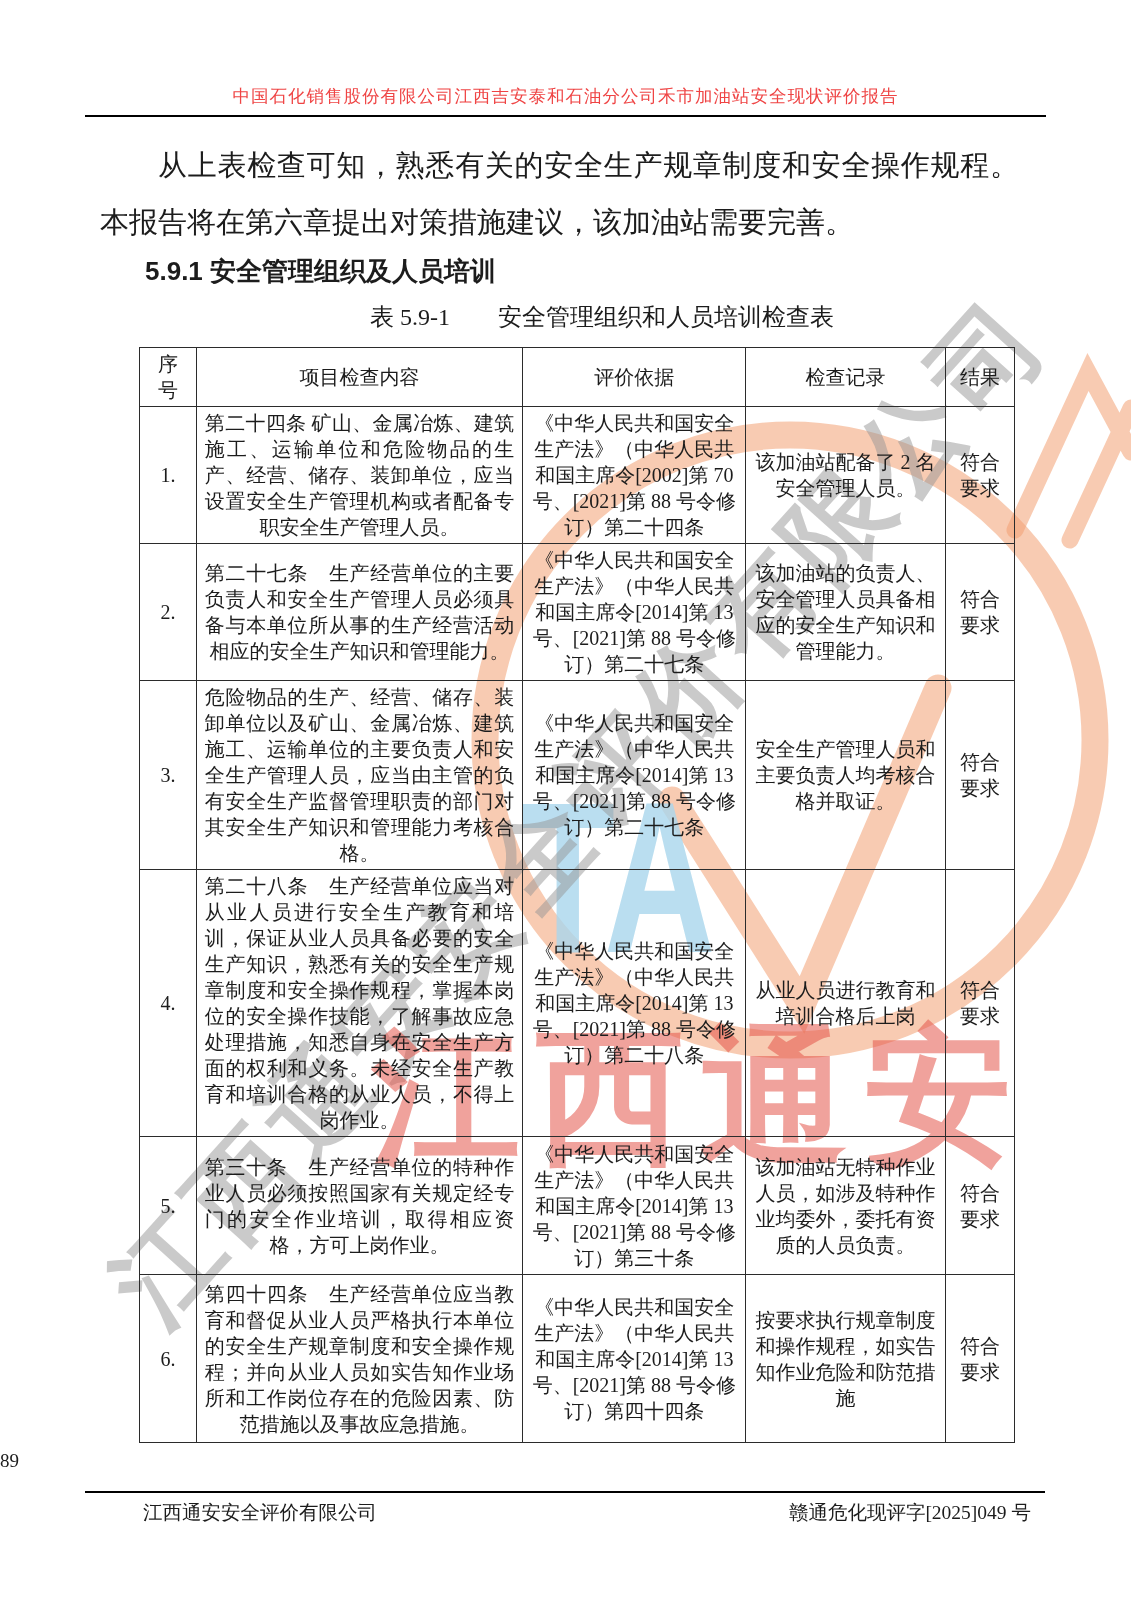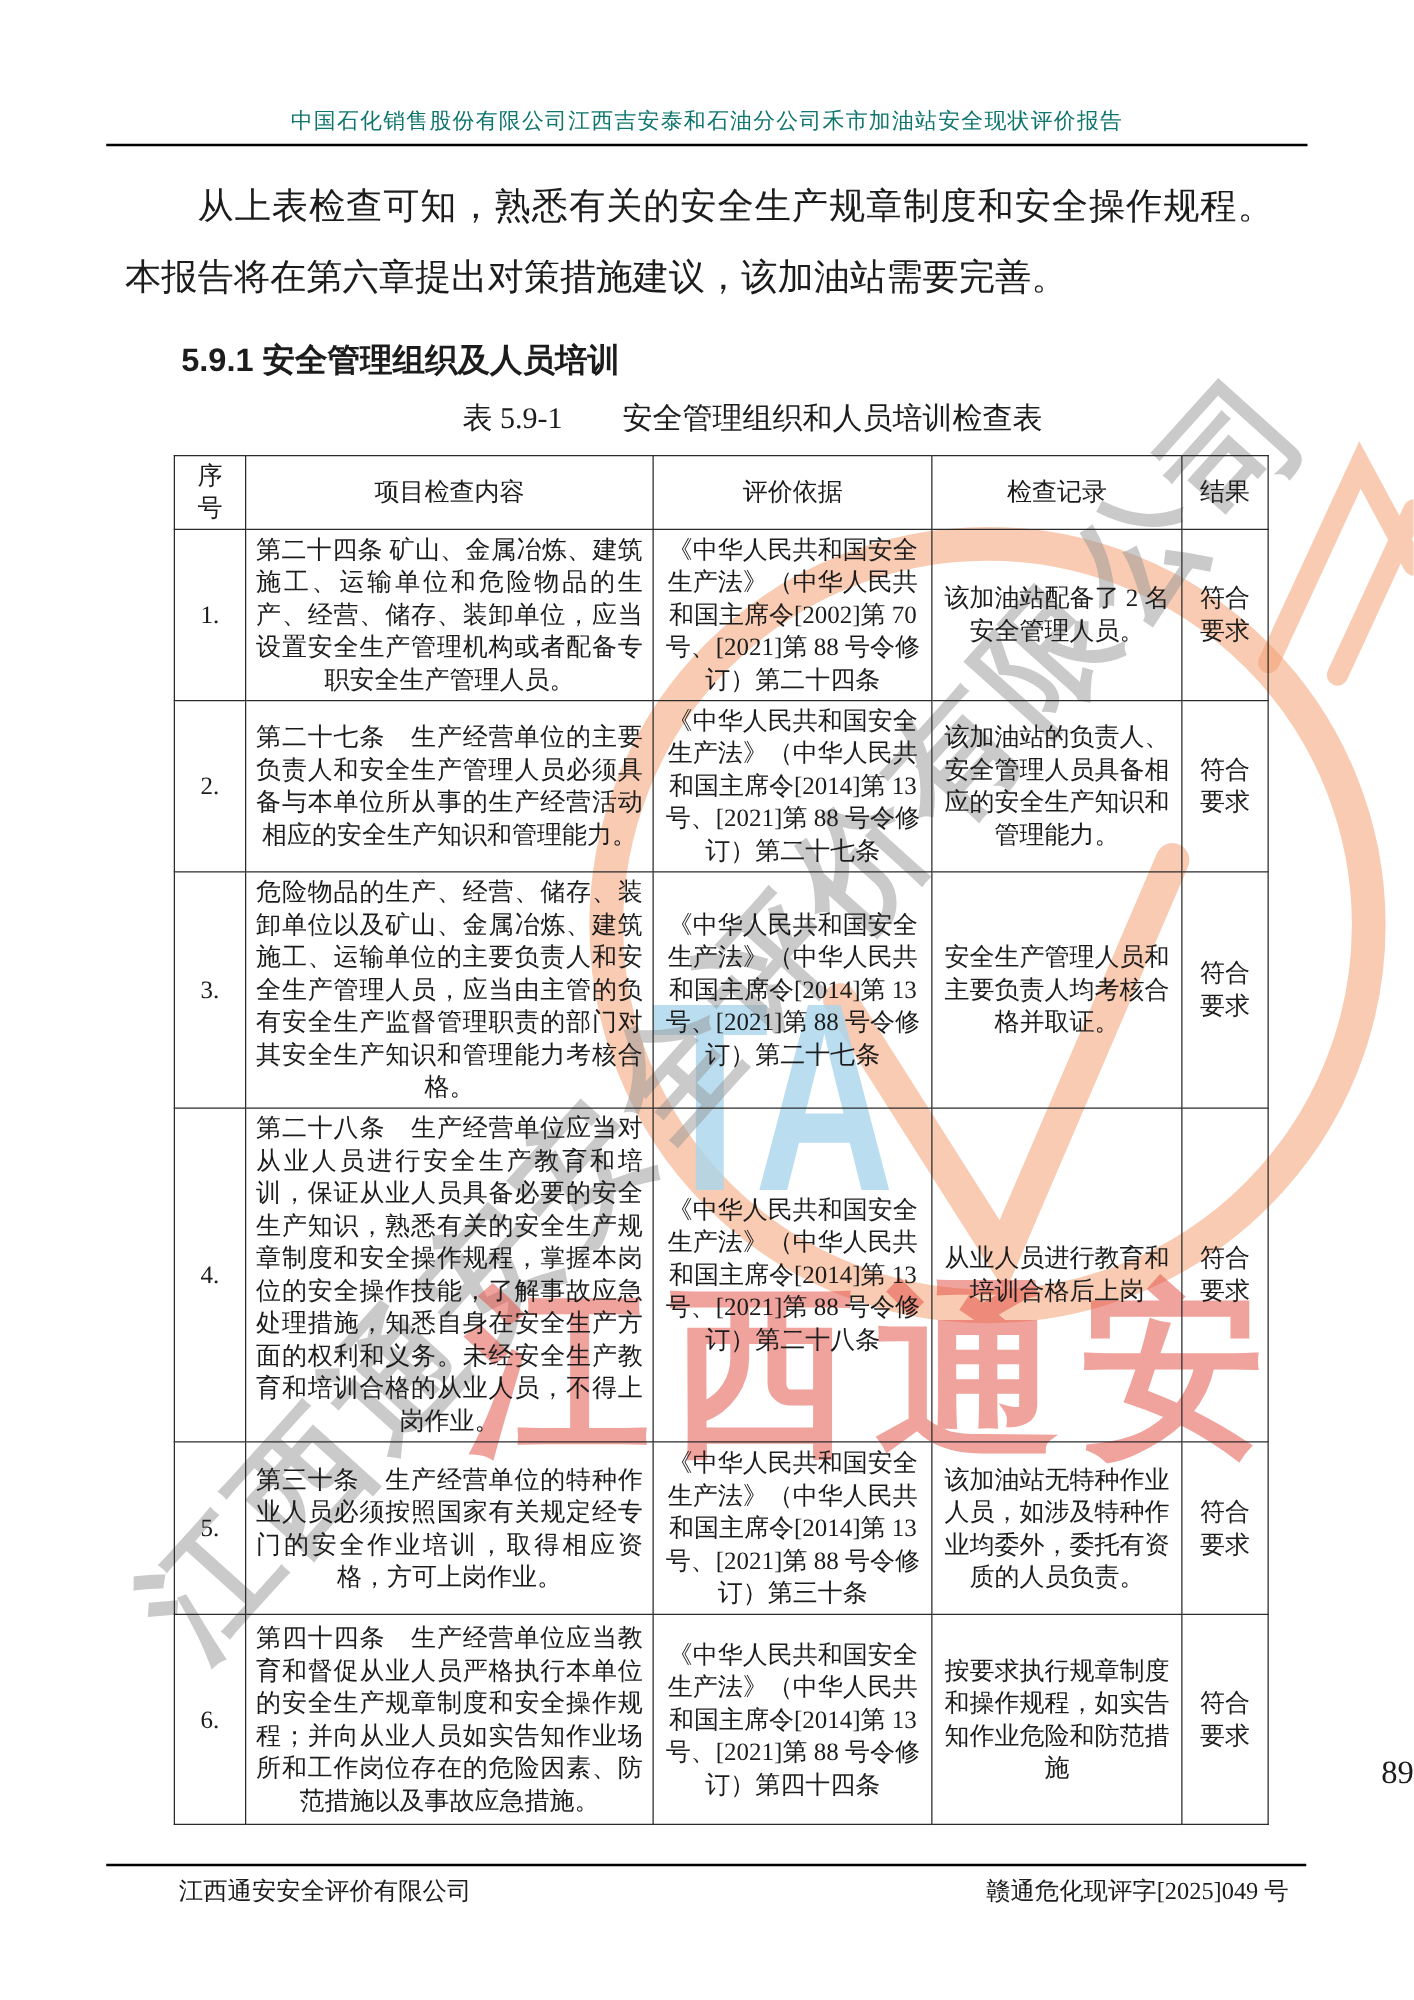--- a/index.html
+++ b/index.html
@@ -37,41 +37,41 @@
     font-size:215px;
   }
   .wm-ring{stroke:rgba(242,161,115,0.55);fill:none;}
   
   .content{position:relative;z-index:1;}
   .header-title{
     padding-top:84px;
     text-align:center;
     font-size:17.5px;
     letter-spacing:1px;
-    color:#0f766e;
+    color:#ef4444;
   }
   .header-rule{
     margin:7px 85px 0 85px;
     border-top:2.5px solid #000;
   }
   .intro{
     margin:20px 112px 0 100px;
     font-size:29px;
     line-height:57px;
     text-indent:2em;
     text-align:justify;
   }
   .h1{
     margin:28px 0 0 145px;
     font-family:"Liberation Sans", sans-serif;
     font-weight:bold;
     font-size:30px;
   }
   .h2{
-    margin:20px 0 0 145px;
+    margin:3px 0 0 145px;
     font-family:"Liberation Sans", sans-serif;
     font-weight:bold;
     font-size:26px;
   }
   .caption{
     margin-top:12px;
     padding-left:73px;
     text-align:center;
     font-size:24px;
   }
@@ -105,22 +105,22 @@
   table.check tbody tr:nth-child(3){height:180px;}
   table.check tbody tr:nth-child(4){height:262px;}
   table.check tbody tr:nth-child(5){height:138px;}
   table.check tbody tr:nth-child(6){height:168px;}
   td.c0{text-align:center;}
   td.c1{text-align:justify;text-align-last:center;padding:3px 10px;}
   td.c2{text-align:center;}
   td.c3{text-align:center;}
   td.c4{text-align:center;margin-top:20px;}
   .pagenum{
-    position:absolute;top:1403px;left:0;width:100%;
-    text-align:right;font-size:26px;z-index:1;
+    position:absolute;top:1450px;left:0;width:100%;
+    text-align:left;font-size:19px;z-index:1;
   }
   .footer-rule{
     position:absolute;top:1491px;left:85px;right:86px;
     border-top:2.5px solid #000;z-index:1;
   }
   .footer-row{
     position:absolute;top:1499px;left:143px;right:100px;
     display:flex;justify-content:space-between;
     font-size:19.5px;z-index:1;
   }

